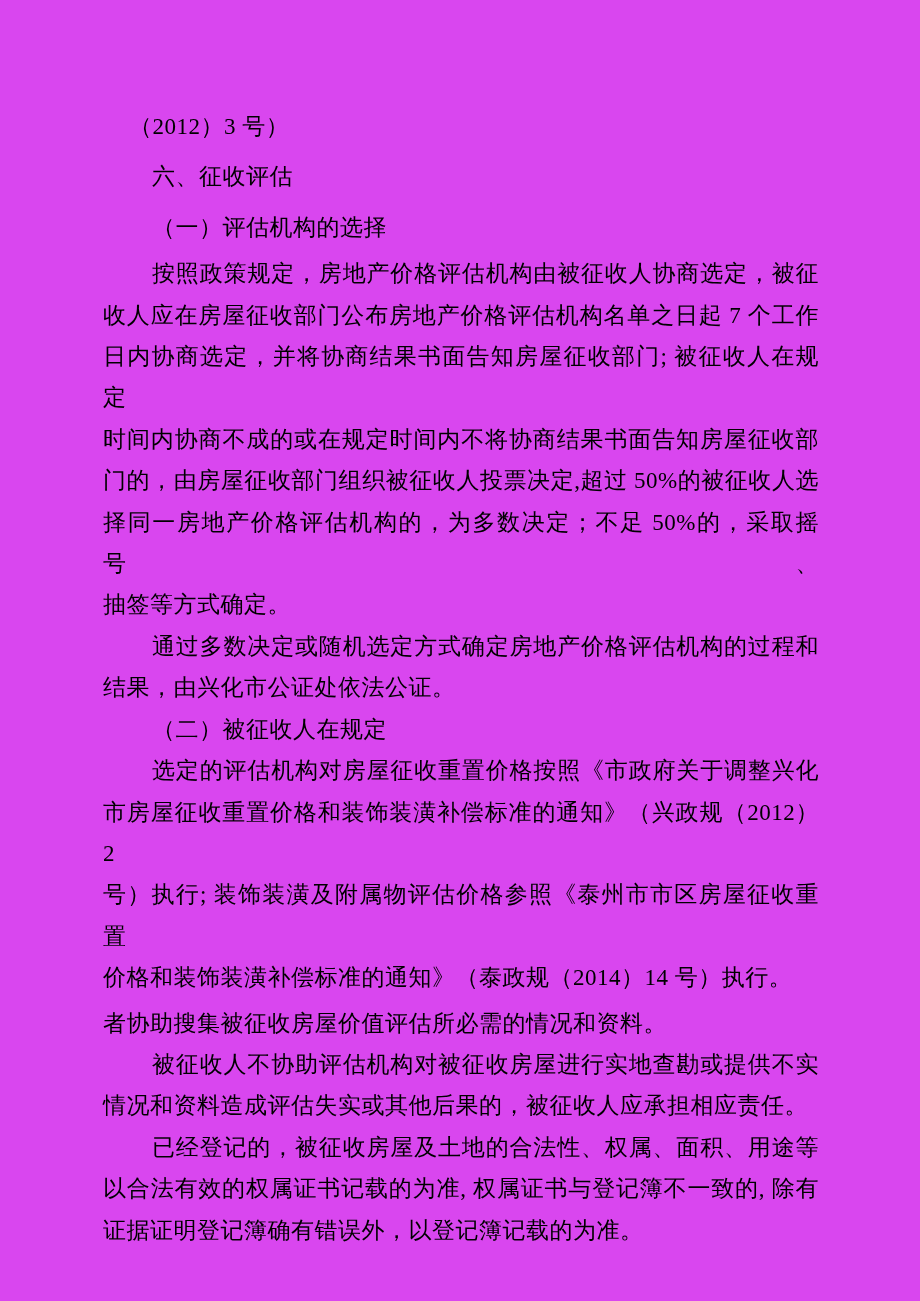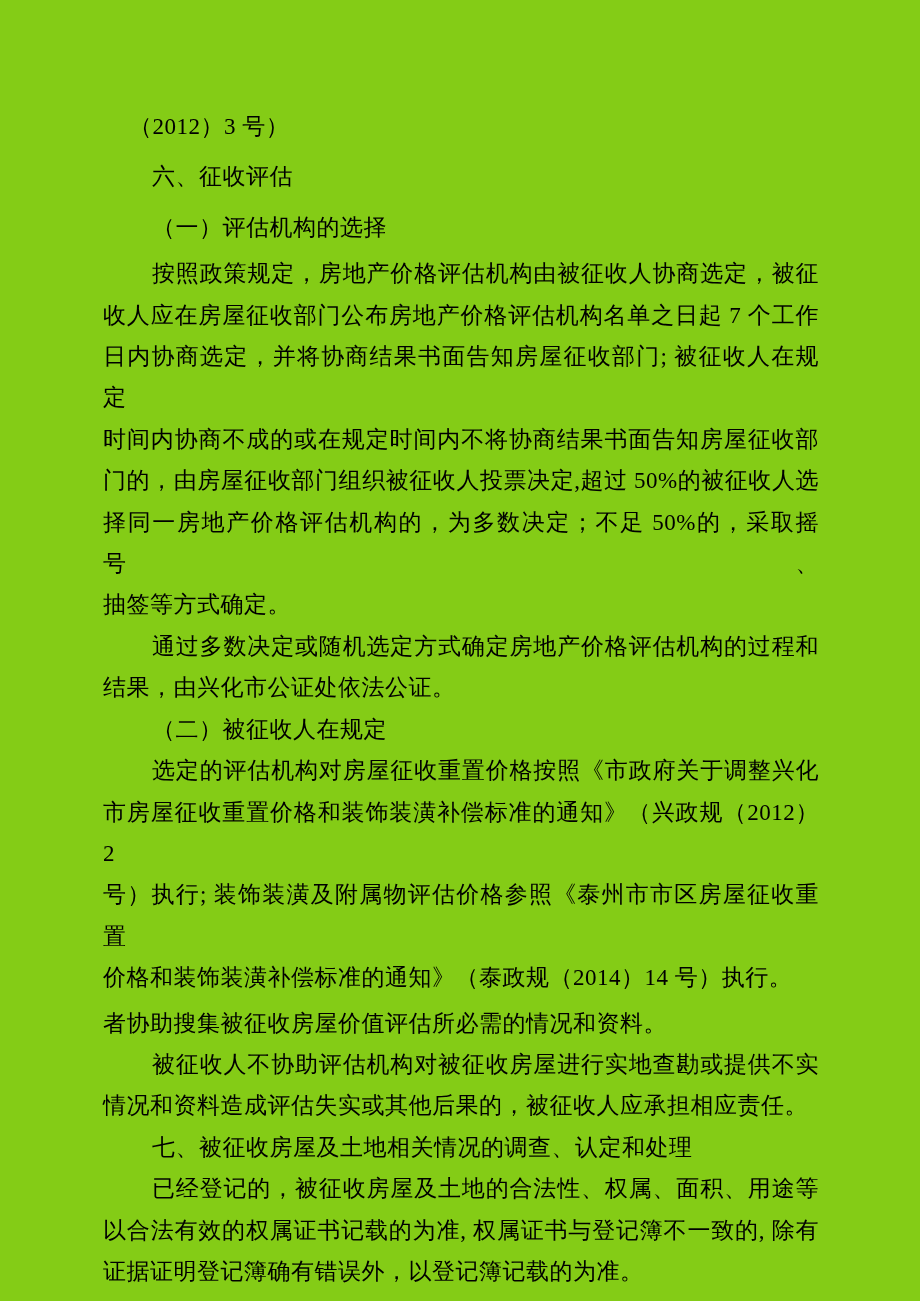--- a/index.html
+++ b/index.html
@@ -9,21 +9,21 @@
   body {
     width: 920px;
     height: 1301px;
     background: #ffffff;
     font-family: "Liberation Serif", "DejaVu Serif", serif;
   }
   .page {
     position: relative;
     width: 920px;
     height: 1301px;
-    background: #84cc16;
+    background: #d946ef;
     overflow: hidden;
   }
   .textblock {
     position: absolute;
     left: 103px;
     top: 106px;
     width: 716px;
     color: #000000;
   }
   .line {
@@ -74,20 +74,19 @@
     <div class="line fill ind2">选定的评估机构对房屋征收重置价格按照《市政府关于调整兴化</div>
     <div class="line fill">市房屋征收重置价格和装饰装潢补偿标准的通知》（兴政规（2012）2</div>
     <div class="line fill">号）执行; 装饰装潢及附属物评估价格参照《泰州市市区房屋征收重置</div>
     <div class="line mb4">价格和装饰装潢补偿标准的通知》（泰政规（2014）14 号）执行。</div>
 
     <div class="line">者协助搜集被征收房屋价值评估所必需的情况和资料。</div>
 
     <div class="line fill ind2">被征收人不协助评估机构对被征收房屋进行实地查勘或提供不实</div>
     <div class="line">情况和资料造成评估失实或其他后果的，被征收人应承担相应责任。</div>
 
-    <div class="line ind2">七、被征收房屋及土地相关情况的调查、认定和处理</div>
 
     <div class="line fill ind2">已经登记的，被征收房屋及土地的合法性、权属、面积、用途等</div>
     <div class="line fill">以合法有效的权属证书记载的为准, 权属证书与登记簿不一致的, 除有</div>
     <div class="line">证据证明登记簿确有错误外，以登记簿记载的为准。</div>
 
   </div>
 </div>
 
 </body></html>

